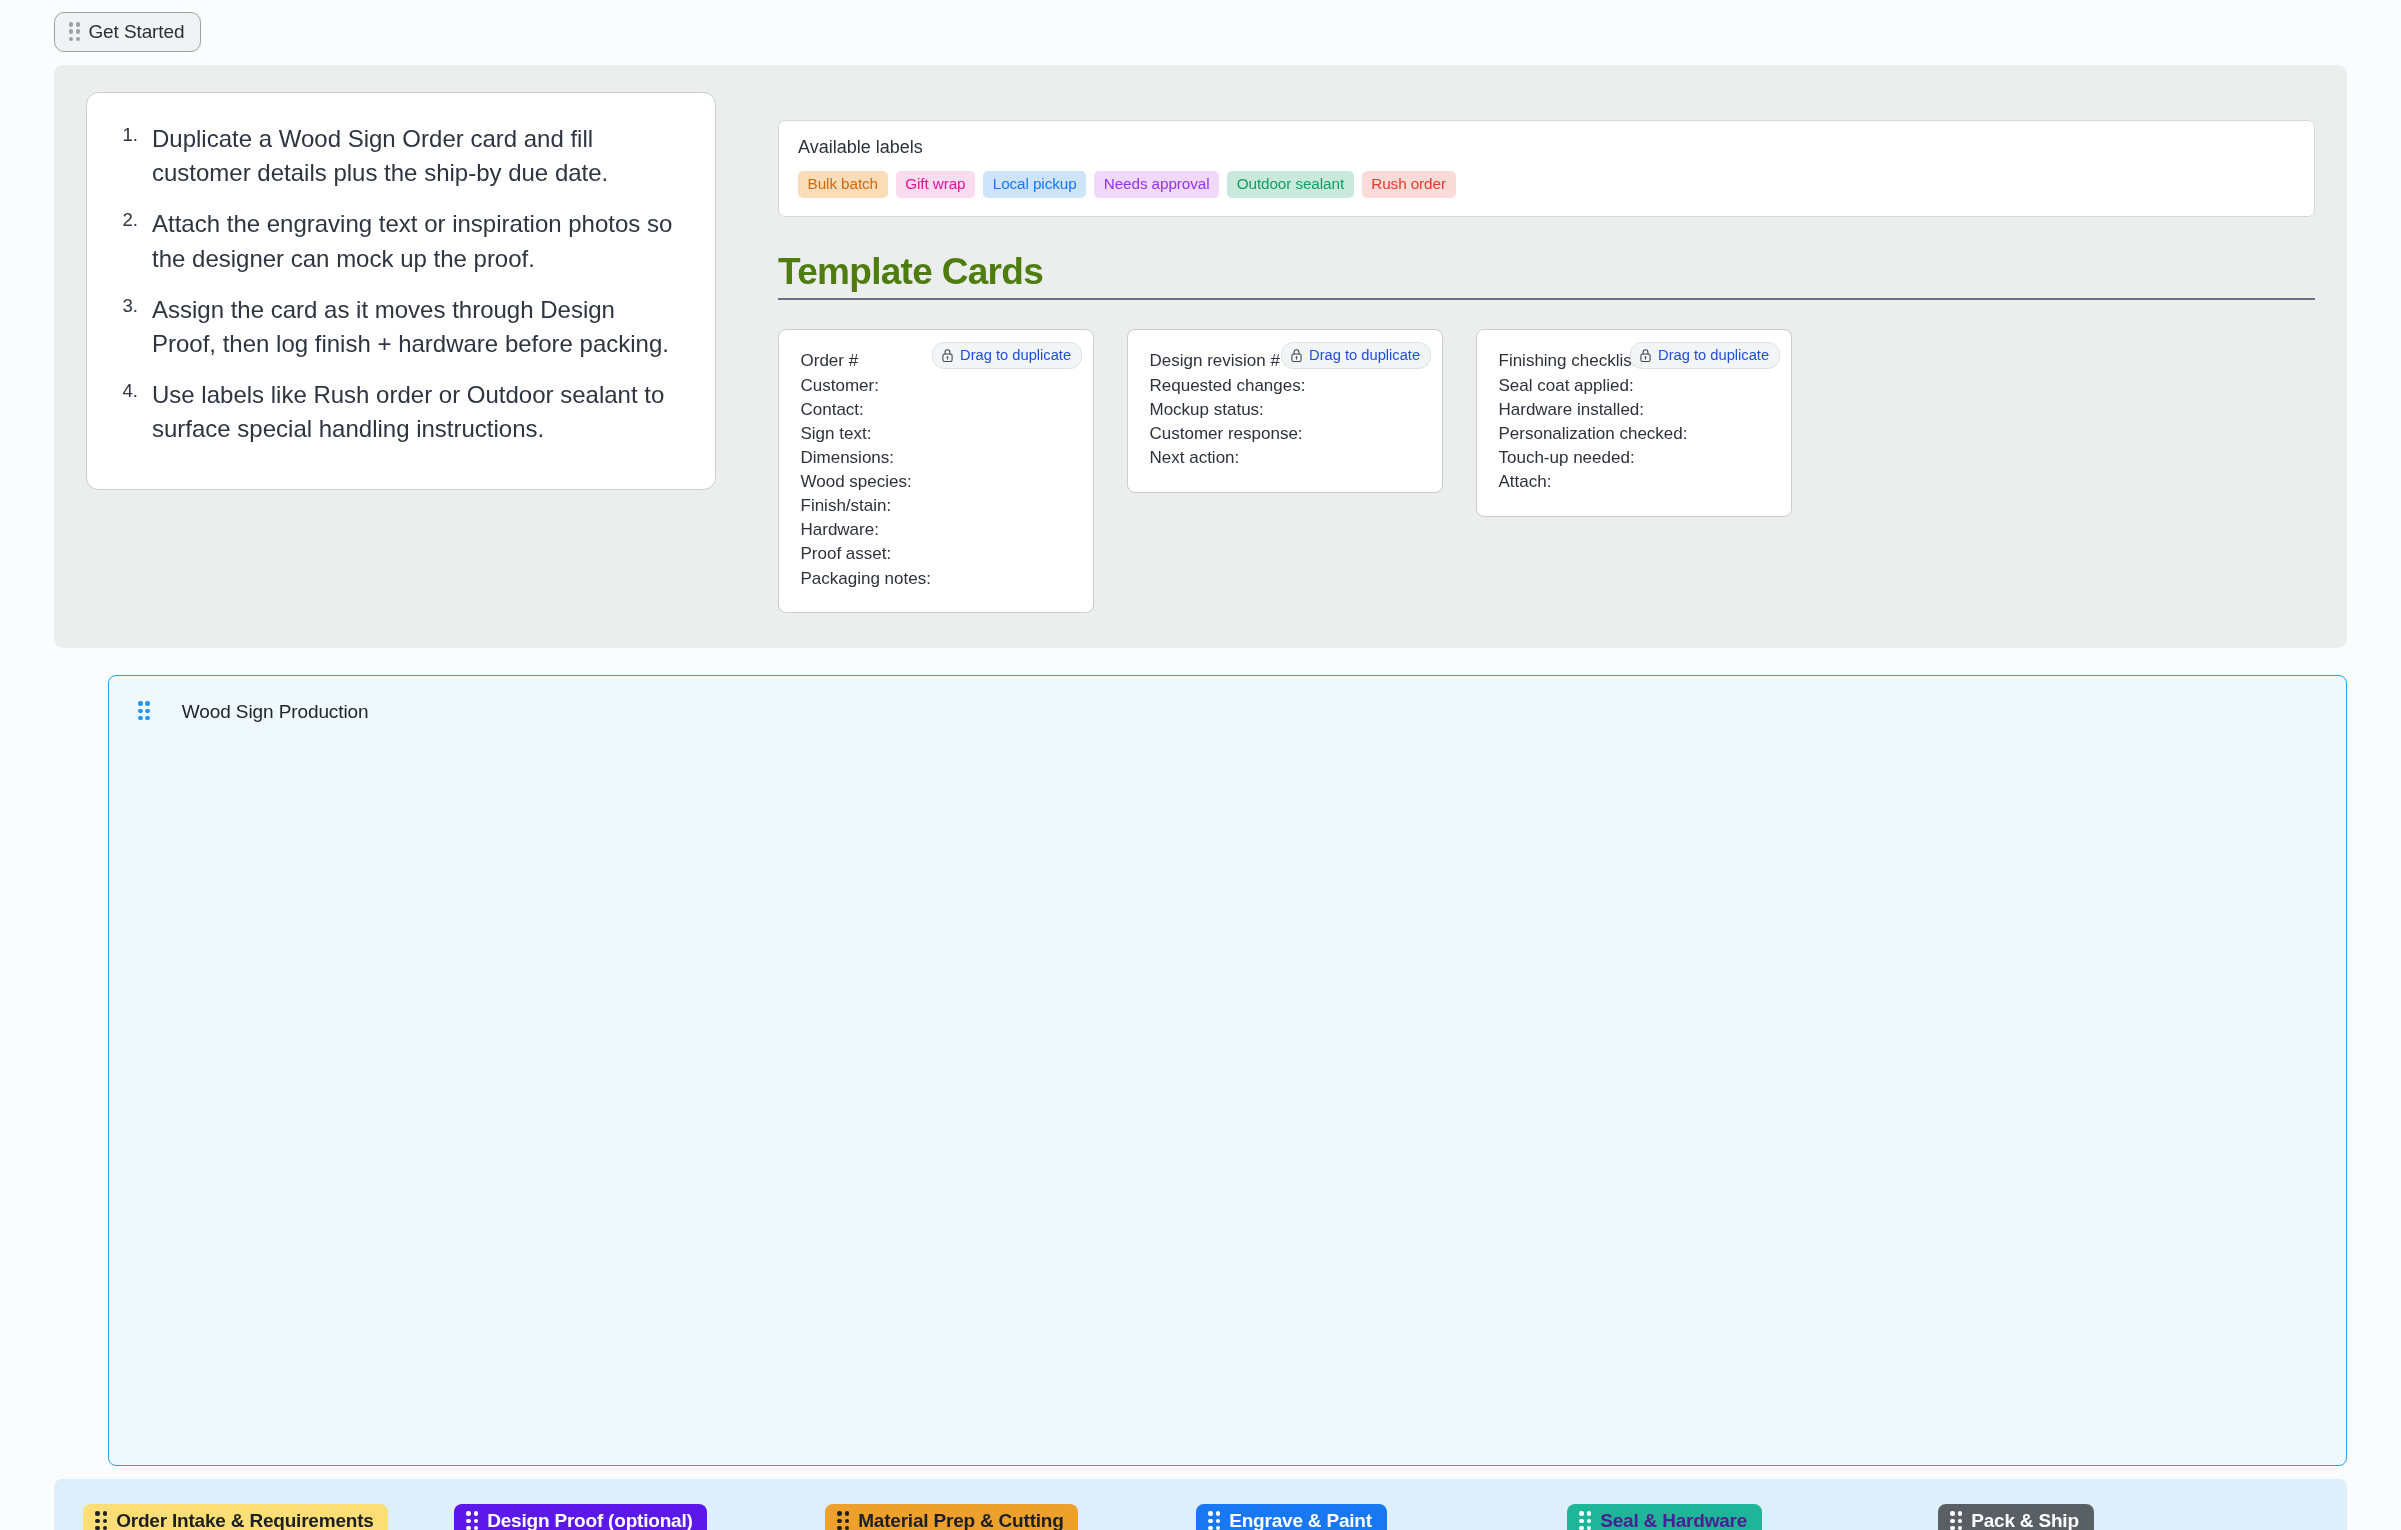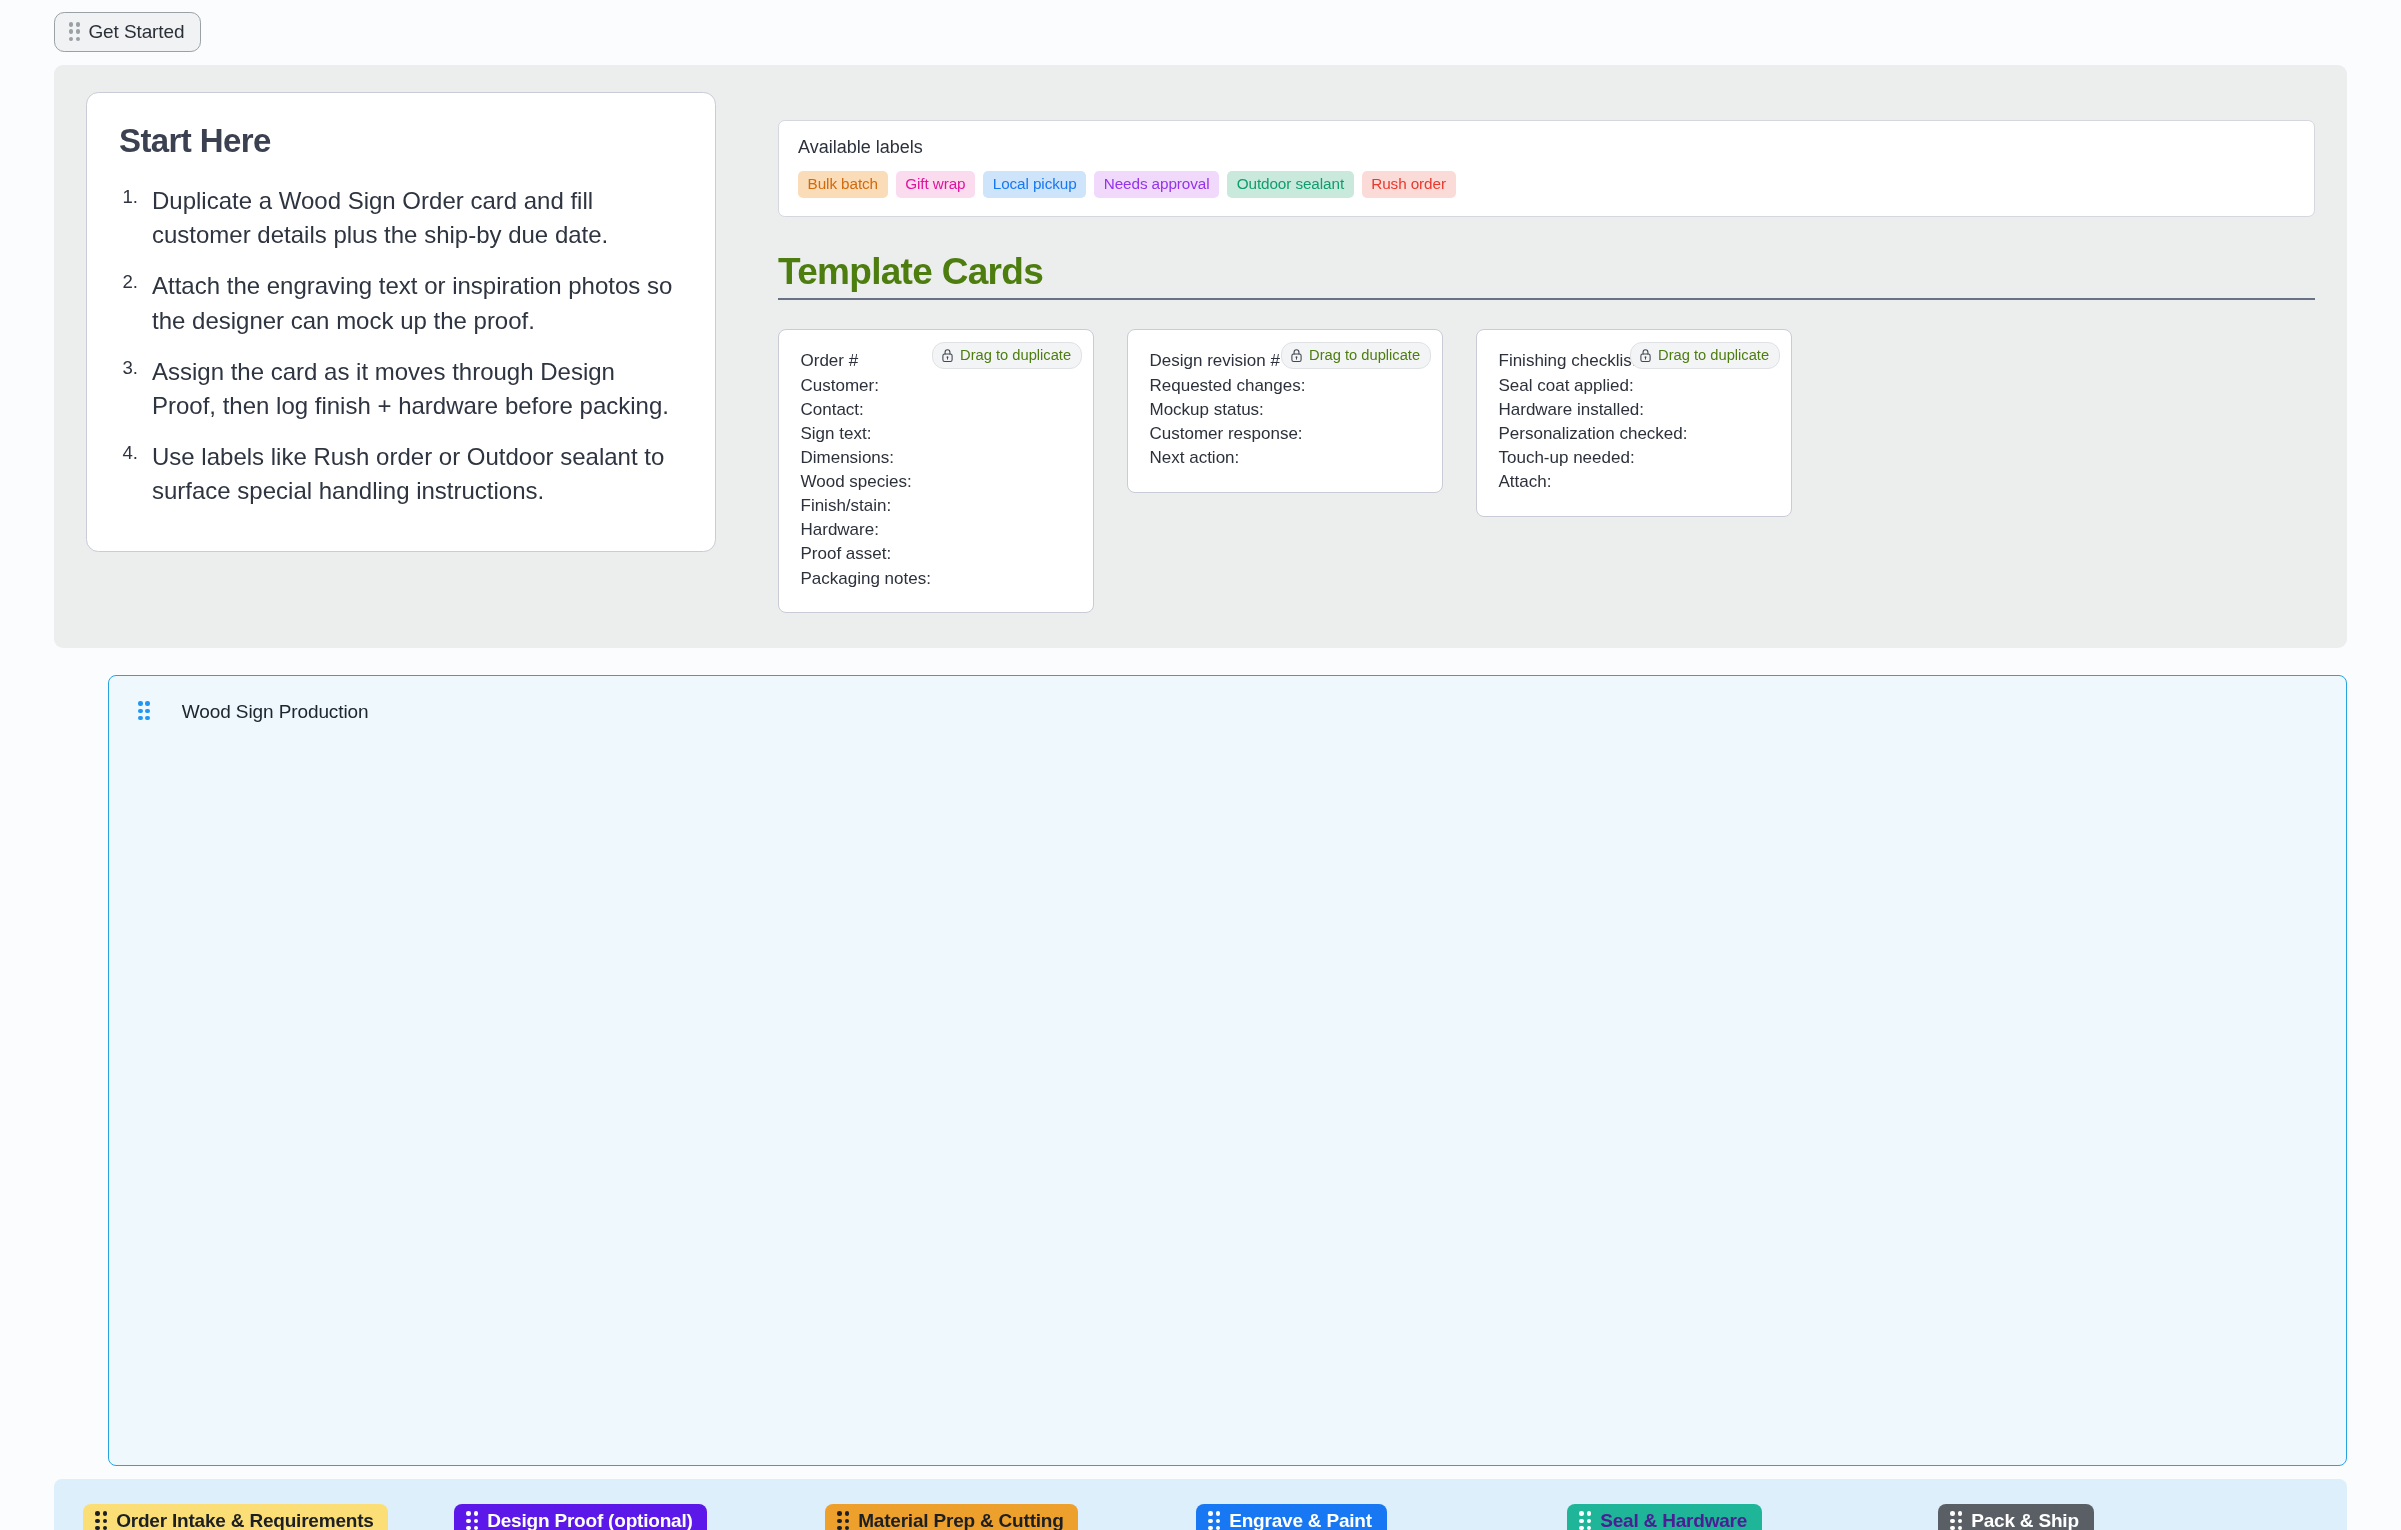--- a/index.html
+++ b/index.html
@@ -76,21 +76,21 @@
     min-width: 0;
   }
   .tc-card.c1 { width: 316px; }
   .tc-card.c2 { width: 316px; }
   .tc-card.c3 { width: 316px; }
   .tc-field { font-size: 17px; line-height: 1.42; color: #2c313b; white-space: nowrap; }
   .drag-dup {
     position: absolute; top: 11.3px; right: 11.3px;
     display: inline-flex; align-items: center; gap: 6.2px;
     background: #f3f4f5; border: 1.1px solid #dfe1e5; border-radius: 12px;
-    padding: 4.5px 9.6px 5.1px 8px; font-size: 14.7px; color: #4d7c0f;
+    padding: 4.5px 9.6px 5.1px 8px; font-size: 14.7px; color: #1d4ed8;
     white-space: nowrap;
   }
   .lock-ic { width: 13px; height: 14.7px; flex: 0 0 13px; }
 
   
   .board-tabstrip { padding: 14.7px 0 0 54px; }
   .tab-chip.board {
     background: #eef8fd; border-color: #29a3e0; color: #20262f;
   }
 
@@ -123,21 +123,20 @@
         <i></i>
         <i></i>
       </span>
     <span>Get Started</span>
   </div>
 </div>
 
 <div class="panel-gs">
 
   <div class="start-card">
-    <h2>Start Here</h2>
     <ol class="start-list" id="start-steps">
         <li>Duplicate a Wood Sign Order card and fill customer details plus the ship-by due date.</li>
         <li>Attach the engraving text or inspiration photos so the designer can mock up the proof.</li>
         <li>Assign the card as it moves through Design Proof, then log finish + hardware before packing.</li>
         <li>Use labels like Rush order or Outdoor sealant to surface special handling instructions.</li>
       </ol>
   </div>
 
   <div class="gs-right">
 

